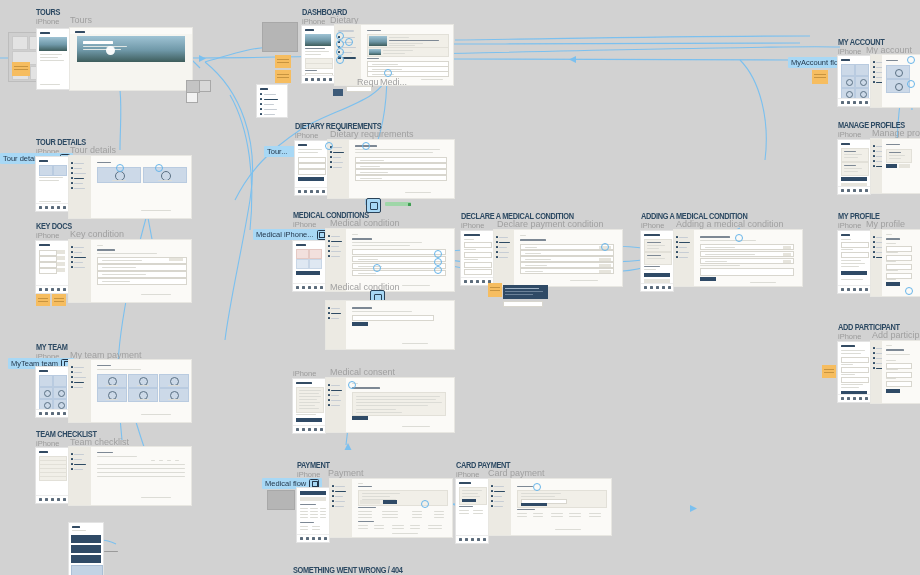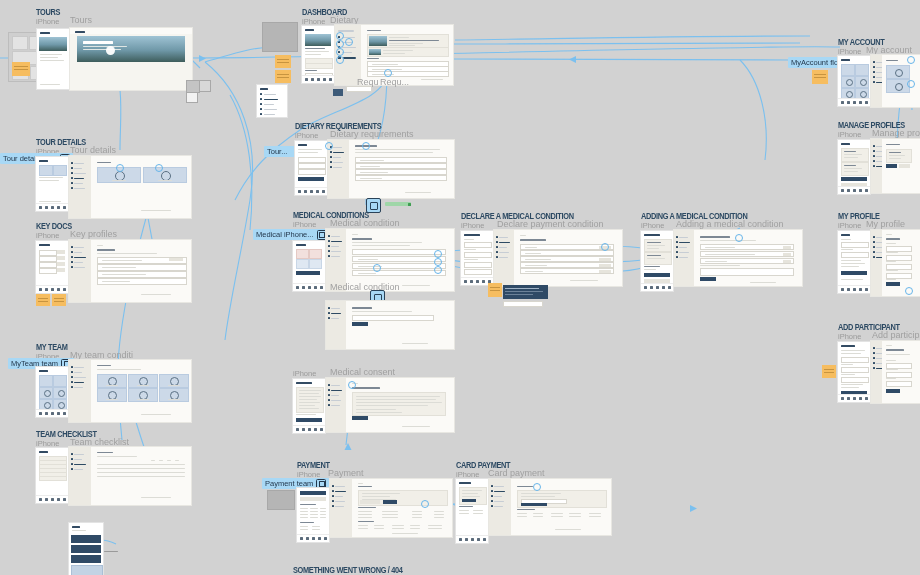--- a/index.html
+++ b/index.html
@@ -292,21 +292,21 @@
             <div class="txt" style="left:4px;top:1.5px;width:30px;"></div>
           </div>
         <div class="field" style="left:6px;top:46px;width:80px;">
             <div class="txt" style="left:4px;top:1.5px;width:22px;"></div>
           </div>
         <div class="txt" style="left:60px;top:54px;width:22px;"></div>
       </div>
     </div>
 
     <div class="frame-label big" style="left:357px;top:78px;">Requ</div>
-    <div class="frame-label big" style="left:380px;top:78px;">Requ...</div>
+    <div class="frame-label big" style="left:380px;top:78px;">Medi...</div>
 
     <div class="greyimg" style="left:186px;top:80px;width:12px;height:11px;background:#c4c4c4;"></div>
     <div class="greyimg" style="left:199px;top:80px;width:10px;height:10px;background:#d8d8d8;"></div>
     <div class="greyimg" style="left:186px;top:92px;width:10px;height:9px;background:#f2f2f2;"></div>
 
     <div class="phone" style="left:256px;top:84px;width:30px;height:32px;">
       <div class="txt head" style="left:3px;top:3px;width:8px;"></div>
       <div class="navdot" style="left:3px;top:8px;"></div>
         <div class="navline" style="left:7px;top:8.5px;width:12px;"></div>
       <div class="navdot" style="left:3px;top:13px;background:#2d4a63;"></div>
@@ -556,21 +556,21 @@
         </div>
         <div class="btn" style="left:4px;top:25px;width:11px;height:3.5px;"></div>
         <div class="btn light" style="left:17px;top:25px;width:11px;height:3.5px;"></div>
       </div>
     </div>
   </div>
 
   <div class="group">
     <div class="sect-title" style="left:36px;top:222px;">KEY DOCS</div>
     <div class="frame-label" style="left:36px;top:232px;">iPhone</div>
-    <div class="frame-label big" style="left:70px;top:230px;">Key profiles</div>
+    <div class="frame-label big" style="left:70px;top:230px;">Key condition</div>
 
     <div class="sticky" style="left:36px;top:294px;width:14px;height:12px;">
       <div class="sl" style="top:4px;"></div>
         <div class="sl" style="top:7px;"></div>
     </div>
     <div class="sticky" style="left:52px;top:294px;width:14px;height:12px;">
       <div class="sl" style="top:4px;"></div>
         <div class="sl" style="top:7px;"></div>
     </div>
 
@@ -897,21 +897,21 @@
         <div class="field" style="left:4px;top:43px;width:24px;height:3.5px;"></div>
         <div class="txt" style="left:4px;top:49px;width:10px;"></div>
         <div class="btn" style="left:4px;top:52px;width:14px;"></div>
       </div>
     </div>
   </div>
 
   <div class="group">
     <div class="sect-title" style="left:36px;top:343px;">MY TEAM</div>
     <div class="frame-label" style="left:36px;top:353px;">iPhone</div>
-    <div class="frame-label big" style="left:70px;top:351px;">My team conditi</div>
+    <div class="frame-label big" style="left:70px;top:351px;">My team payment</div>
 
     <div class="flowbadge" style="left:8px;top:358px;">
       <span class="fb-label">MyTeam team</span>
       <span class="fb-icon"></span>
     </div>
 
     <div class="phone" style="left:35px;top:366px;width:32px;height:50px;">
       <div class="txt head" style="left:3px;top:3px;width:9px;"></div>
       <div class="card" style="left:3px;top:8px;width:12px;height:10px;"></div>
       <div class="card" style="left:17px;top:8px;width:12px;height:10px;"></div>
@@ -1144,21 +1144,21 @@
       </div>
     </div>
   </div>
 
   <div class="group">
     <div class="sect-title" style="left:297px;top:461px;">PAYMENT</div>
     <div class="frame-label" style="left:297px;top:471px;">iPhone</div>
     <div class="frame-label big" style="left:328px;top:469px;">Payment</div>
 
     <div class="flowbadge" style="left:262px;top:478px;">
-      <span class="fb-label">Payment team</span>
+      <span class="fb-label">Medical flow</span>
       <span class="fb-icon"></span>
     </div>
     <div class="greyimg" style="left:267px;top:490px;width:26px;height:18px;"></div>
 
     <div class="phone" style="left:296px;top:487px;width:32px;height:54px;">
       <div class="btn" style="left:3px;top:3px;width:26px;"></div>
       <div class="btn light" style="left:3px;top:9px;width:26px;"></div>
       <div class="txt dark" style="left:3px;top:16px;width:16px;"></div>
       <div class="txt" style="left:3px;top:20px;width:8px;"></div>
         <div class="txt" style="left:13px;top:20px;width:8px;"></div>

